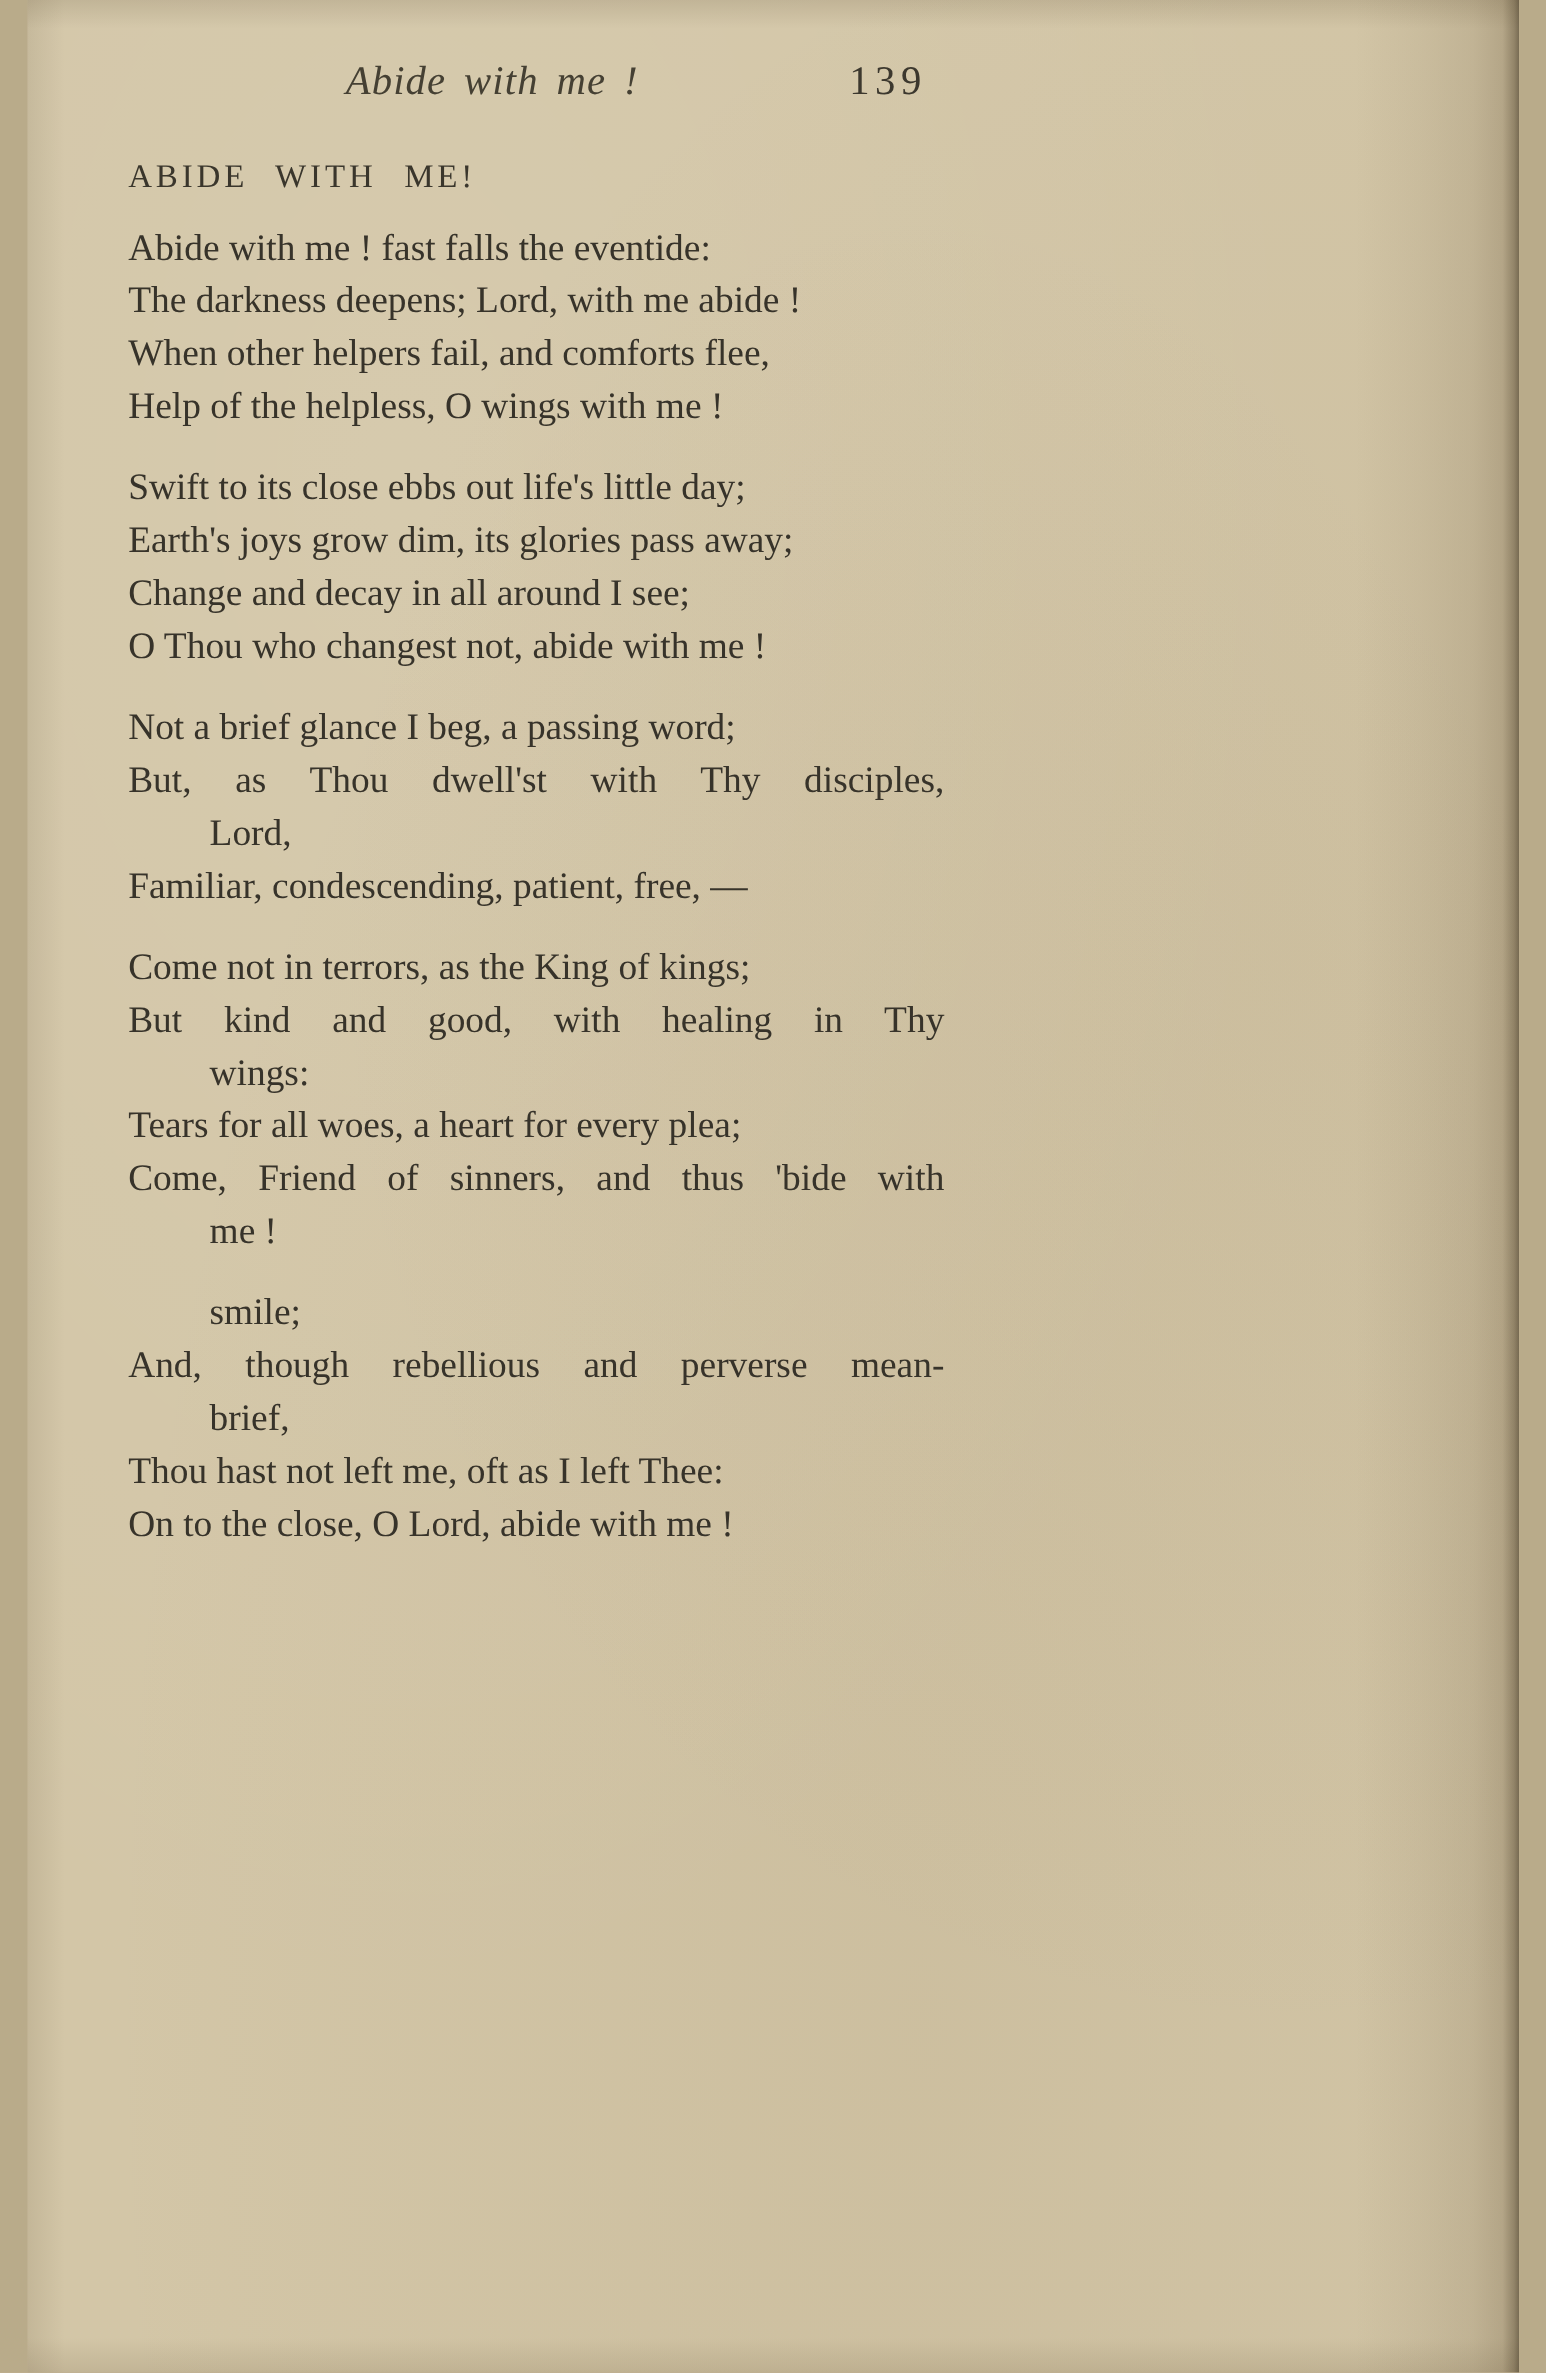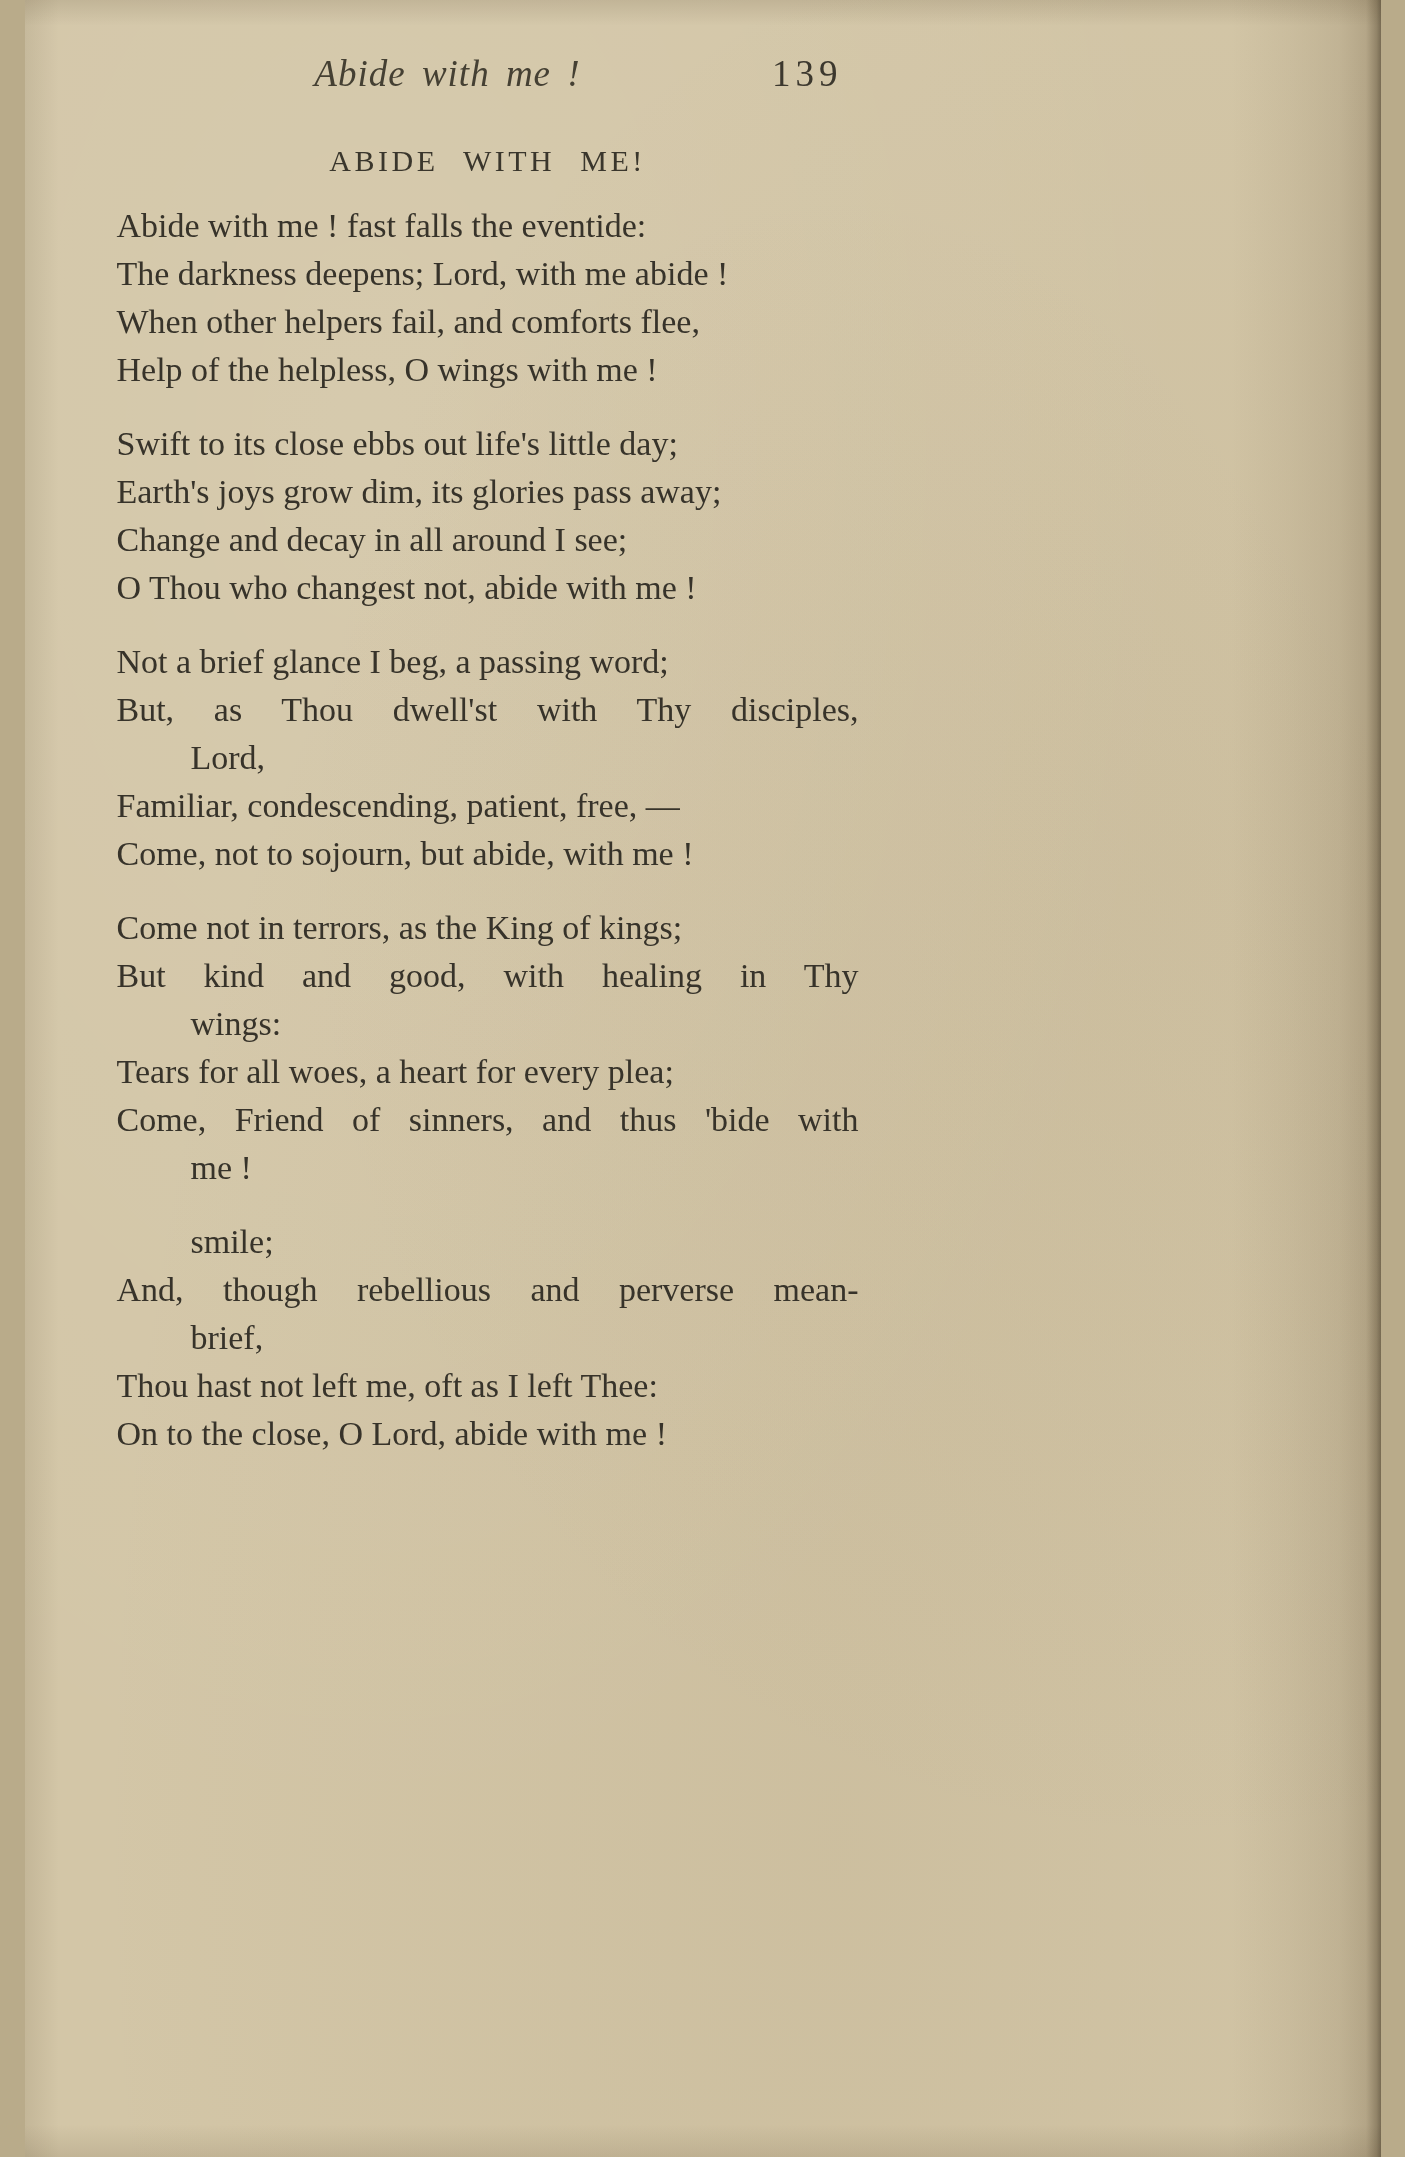--- a/index.html
+++ b/index.html
@@ -62,21 +62,20 @@
   .page-number {
     position: absolute;
     right: 16px;
     top: 0;
     font-size: 37px;
     letter-spacing: 5px;
     color: #3c382e;
   }
   .hymn-title {
     margin-top: 34px;
-    text-align: center;
     font-size: 30px;
     letter-spacing: 3.5px;
     word-spacing: 14px;
     color: #3a362c;
   }
   .poem {
     margin-top: 24px;
     font-size: 34px;
   }
   .stanza {
@@ -116,21 +115,20 @@
           <div class="line">Swift to its close ebbs out life's little day;</div>
           <div class="line">Earth's joys grow dim, its glories pass away;</div>
           <div class="line">Change and decay in all around I see;</div>
           <div class="line">O Thou who changest not, abide with me !</div>
         </div>
         <div class="stanza">
           <div class="line">Not a brief glance I beg, a passing word;</div>
           <div class="line justify">But, as Thou dwell'st with Thy disciples,</div>
           <div class="line indent">Lord,</div>
           <div class="line">Familiar, condescending, patient, free, —</div>
-          <div class="line">Come, not to sojourn, but abide, with me !</div>
         </div>
         <div class="stanza">
           <div class="line">Come not in terrors, as the King of kings;</div>
           <div class="line justify">But kind and good, with healing in Thy</div>
           <div class="line indent">wings:</div>
           <div class="line">Tears for all woes, a heart for every plea;</div>
           <div class="line justify">Come, Friend of sinners, and thus 'bide with</div>
           <div class="line indent">me !</div>
         </div>
         <div class="stanza">

